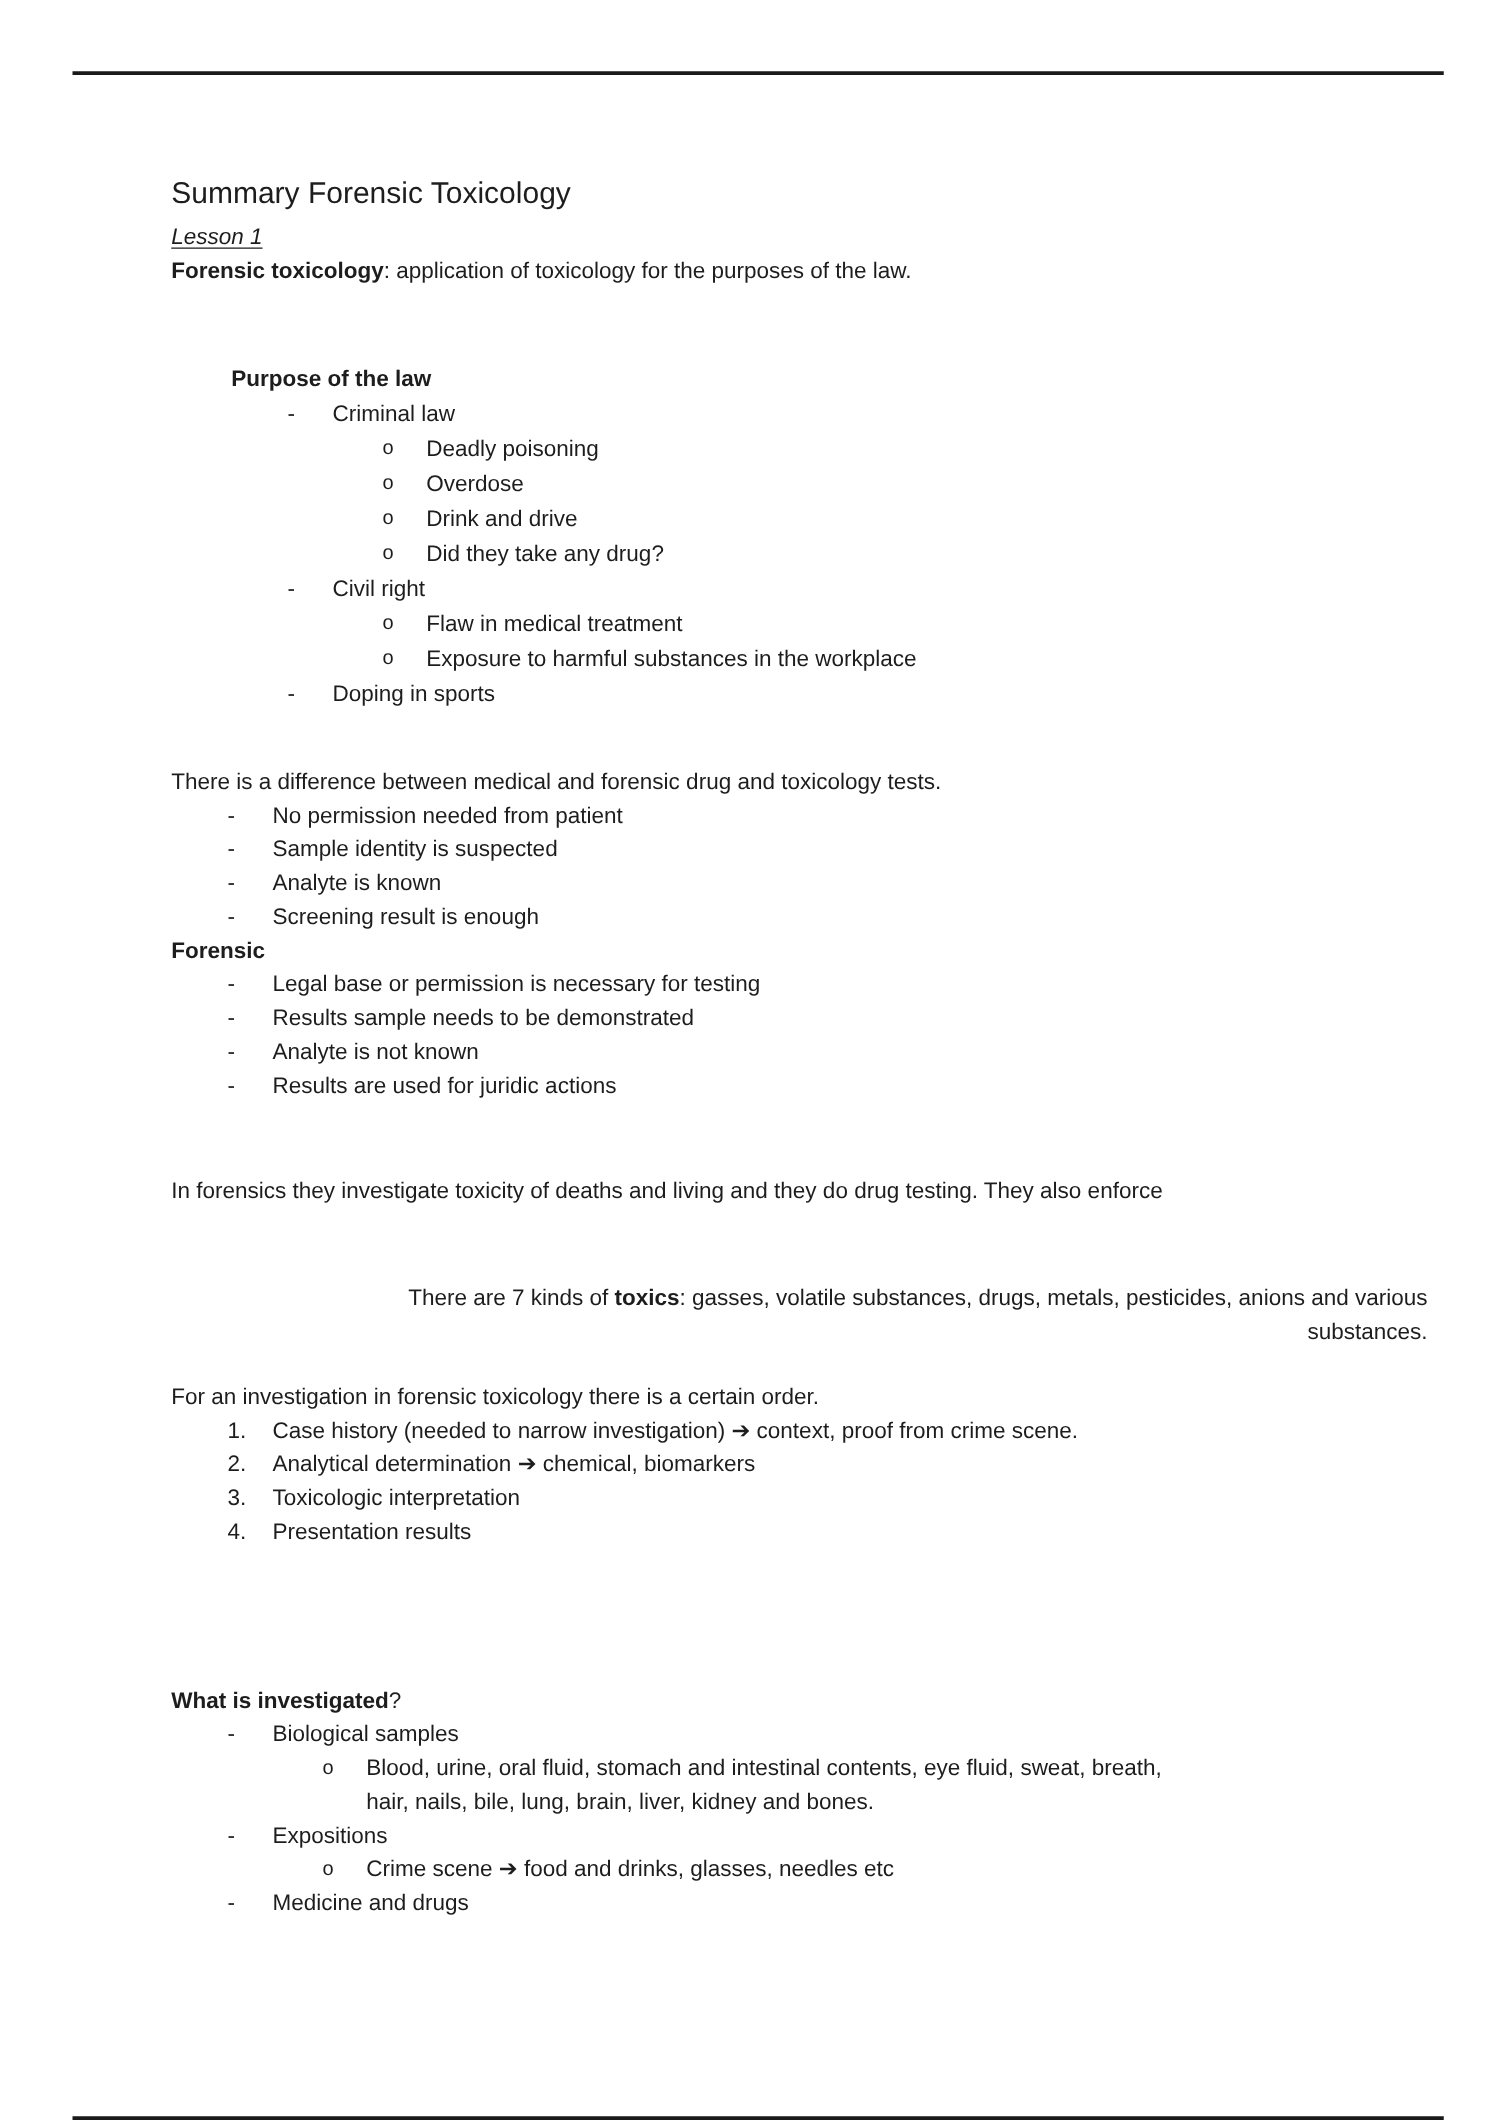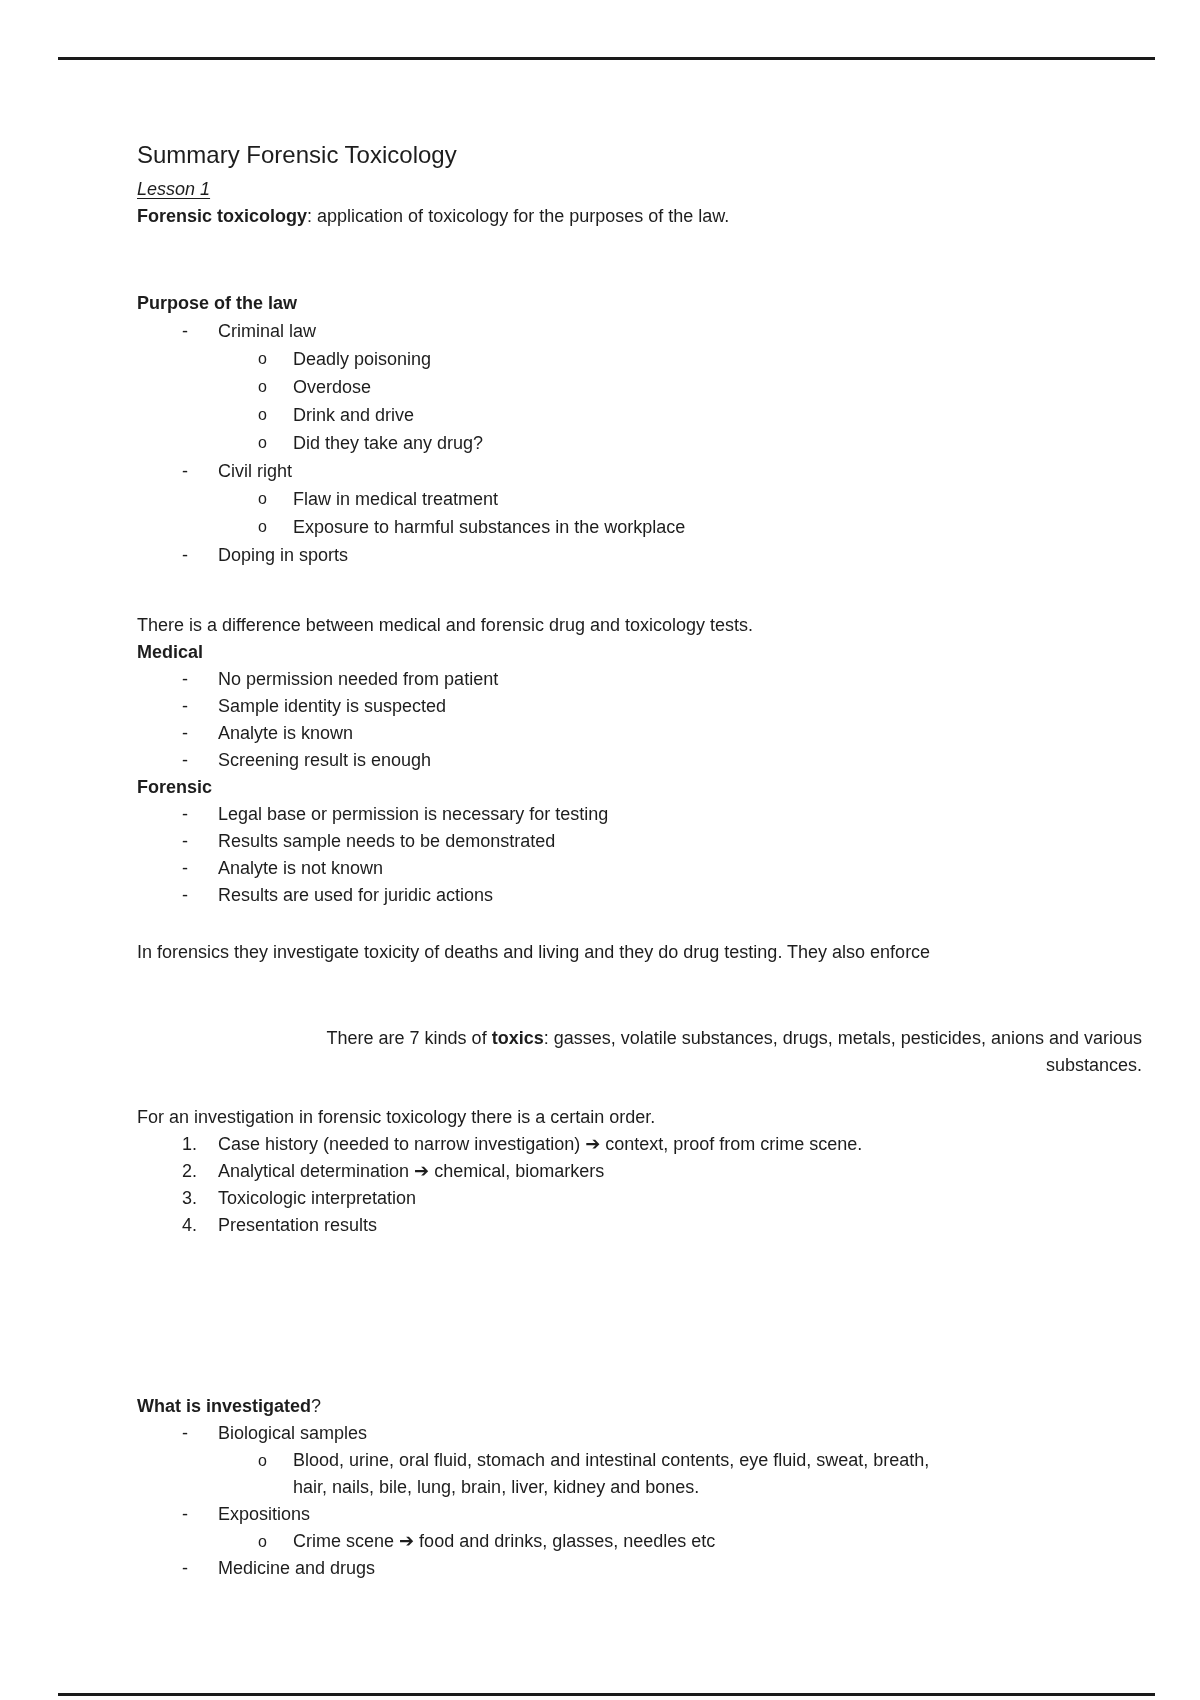--- a/index.html
+++ b/index.html
@@ -37,21 +37,21 @@
   <div class="sec" style="top:140px;">
     <div class="title">Summary Forensic Toxicology</div>
     <div class="lesson-row">
       <span class="lesson">Lesson 1</span>
     </div>
     <div>
       <b>Forensic toxicology</b><span>: application of toxicology for the purposes of the law.</span>
     </div>
   </div>
 
-  <div class="sec lh28" style="top:289px;">
+  <div class="sec lh28" style="top:289px;margin-left:48px;">
     <div class="bold">Purpose of the law</div>
     <div class="li1">
       <span class="m">-</span>
       <span>Criminal law</span>
     </div>
     <div class="li2">
       <span class="m">o</span>
       <span>Deadly poisoning</span>
     </div>
     <div class="li2">
@@ -79,21 +79,20 @@
       <span>Exposure to harmful substances in the workplace</span>
     </div>
     <div class="li1">
       <span class="m">-</span>
       <span>Doping in sports</span>
     </div>
   </div>
 
   <div class="sec" style="top:612px;">
     <div>There is a difference between medical and forensic drug and toxicology tests.</div>
-    <div class="bold">Medical</div>
     <div class="li1">
       <span class="m">-</span>
       <span>No permission needed from patient</span>
     </div>
     <div class="li1">
       <span class="m">-</span>
       <span>Sample identity is suspected</span>
     </div>
     <div class="li1">
       <span class="m">-</span>
@@ -145,21 +144,21 @@
       <span class="m">3.</span>
       <span>Toxicologic interpretation</span>
     </div>
     <div class="li1">
       <span class="m">4.</span>
       <span>Presentation results</span>
     </div>
   </div>
 
 
-  <div class="sec" style="top:1393px;">
+  <div class="sec" style="top:1347px;">
     <div>
       <b>What is investigated</b><span>?</span>
     </div>
     <div class="li1">
       <span class="m">-</span>
       <span>Biological samples</span>
     </div>
     <div class="li2">
       <span class="m">o</span>
       <span><span>Blood, urine, oral fluid, stomach and intestinal contents, eye fluid, sweat, breath,</span><br><span>hair, nails, bile, lung, brain, liver, kidney and bones.</span></span>

